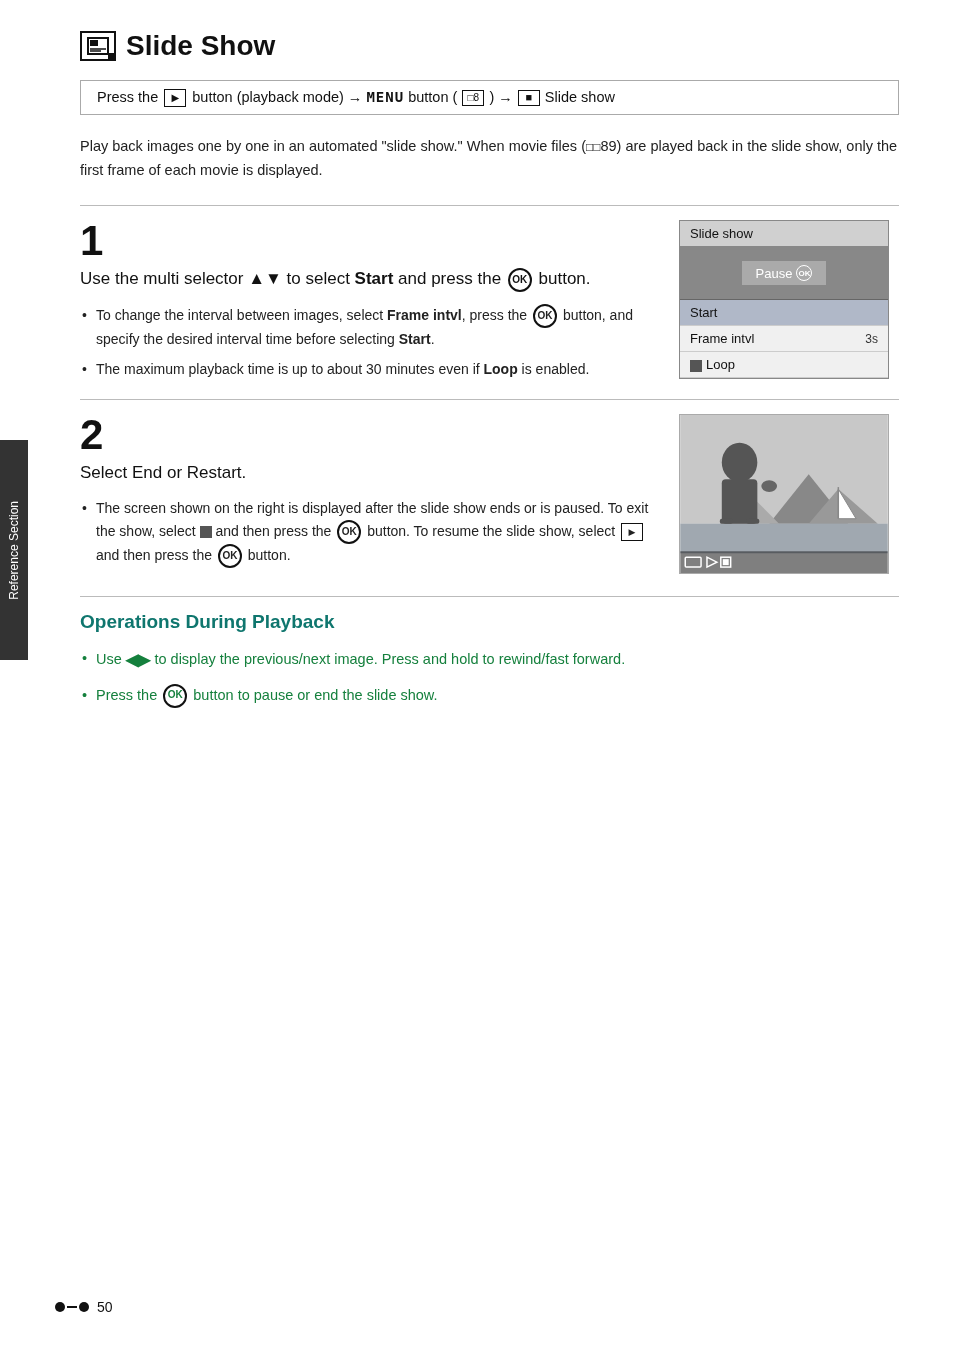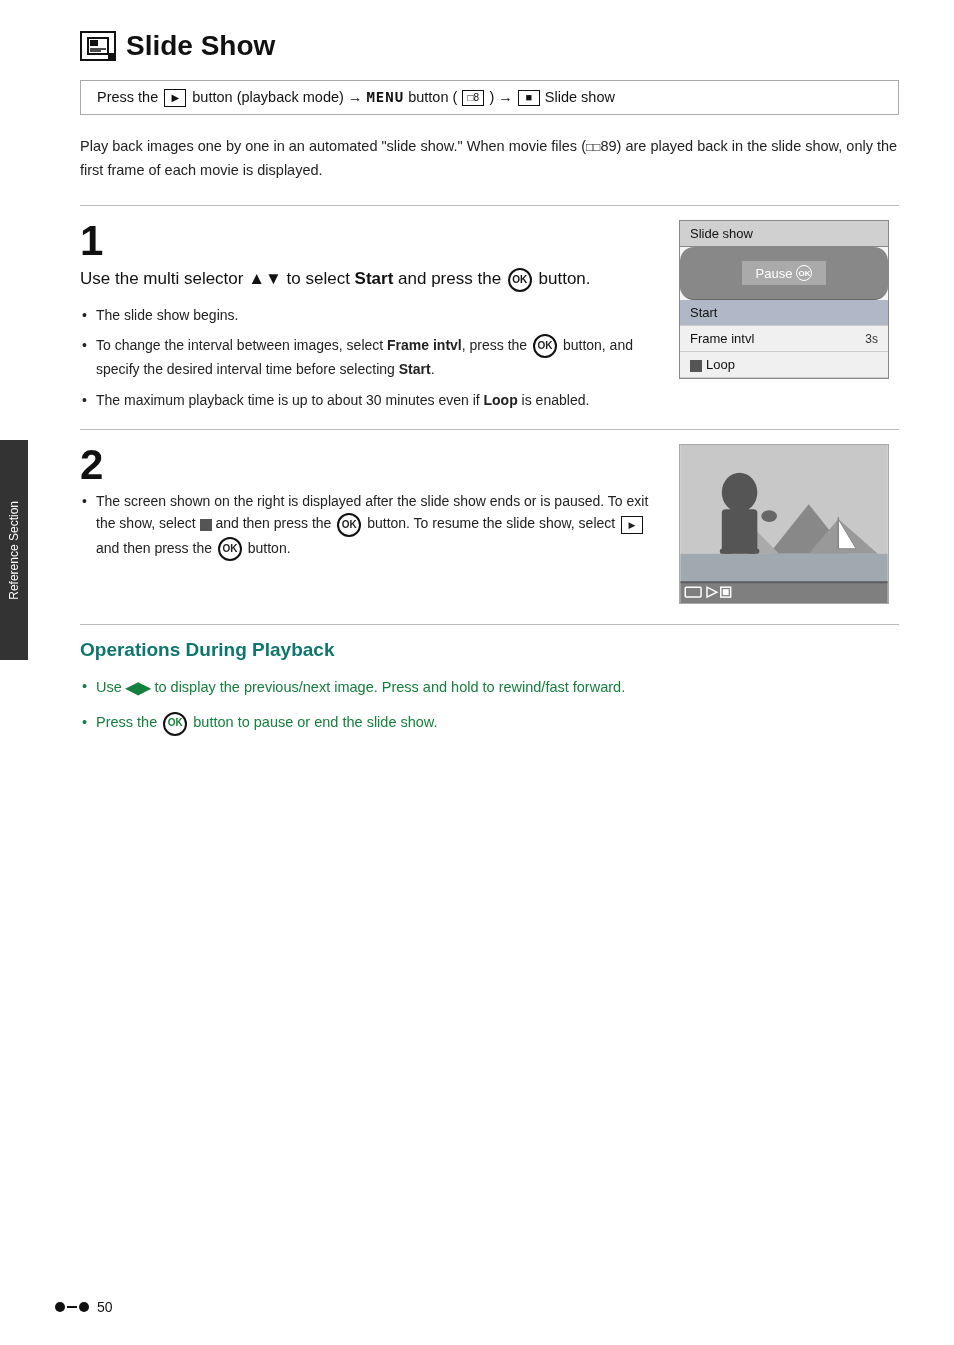--- a/index.html
+++ b/index.html
@@ -225,21 +225,20 @@
       font-size: 13px;
       color: #111;
       border-bottom: 1px solid #888;
     }
 
     .slideshow-ui .ui-pause-area {
       background: #888;
       padding: 14px 10px;
       text-align: center;
       border-bottom: 1px solid #666;
-      border-radius: 14px;
     }
 
     .pause-btn-ui {
       background: #aaa;
       color: #fff;
       padding: 4px 14px;
       font-size: 13px;
       display: inline-flex;
       align-items: center;
       gap: 4px;
@@ -431,21 +430,20 @@
   <div class="step-container">
     <div class="step-left">
       <div class="step-number">1</div>
       <div class="step-instruction">
         Use the multi selector <strong>▲▼</strong> to select <strong>Start</strong> and press the
         <span class="ok-btn" style="font-size:10px; font-weight:bold;">OK</span>
         button.
       </div>
 
       <ul class="bullet-list">
-        <li>The slide show begins.</li>
         <li>
           To change the interval between images, select <strong>Frame intvl</strong>, press the
           <span class="ok-btn" style="font-size:10px; font-weight:bold;">OK</span>
           button, and specify the desired interval time before selecting <strong>Start</strong>.
         </li>
         <li>
           The maximum playback time is up to about 30 minutes even if <strong>Loop</strong> is enabled.
         </li>
       </ul>
     </div>
@@ -473,20 +471,23 @@
         </div>
       </div>
     </div>
   </div>
 
   <hr class="section-divider">
 
   <div class="step2-container">
     <div class="step2-left">
       <div class="step-number">2</div>
+      <div class="step-instruction">
+        Select End or Restart.
+      </div>
 
       <ul class="bullet-list">
         <li>
           The screen shown on the right is displayed after the slide show ends or is paused. To exit the show, select
           <span style="display:inline-block; width:12px; height:12px; background:#555; vertical-align:middle;"></span>
           and then press the
           <span class="ok-btn" style="font-size:10px; font-weight:bold;">OK</span>
           button. To resume the slide show, select
           <span class="playback-btn" style="font-size:9px;">▶</span>
           and then press the

